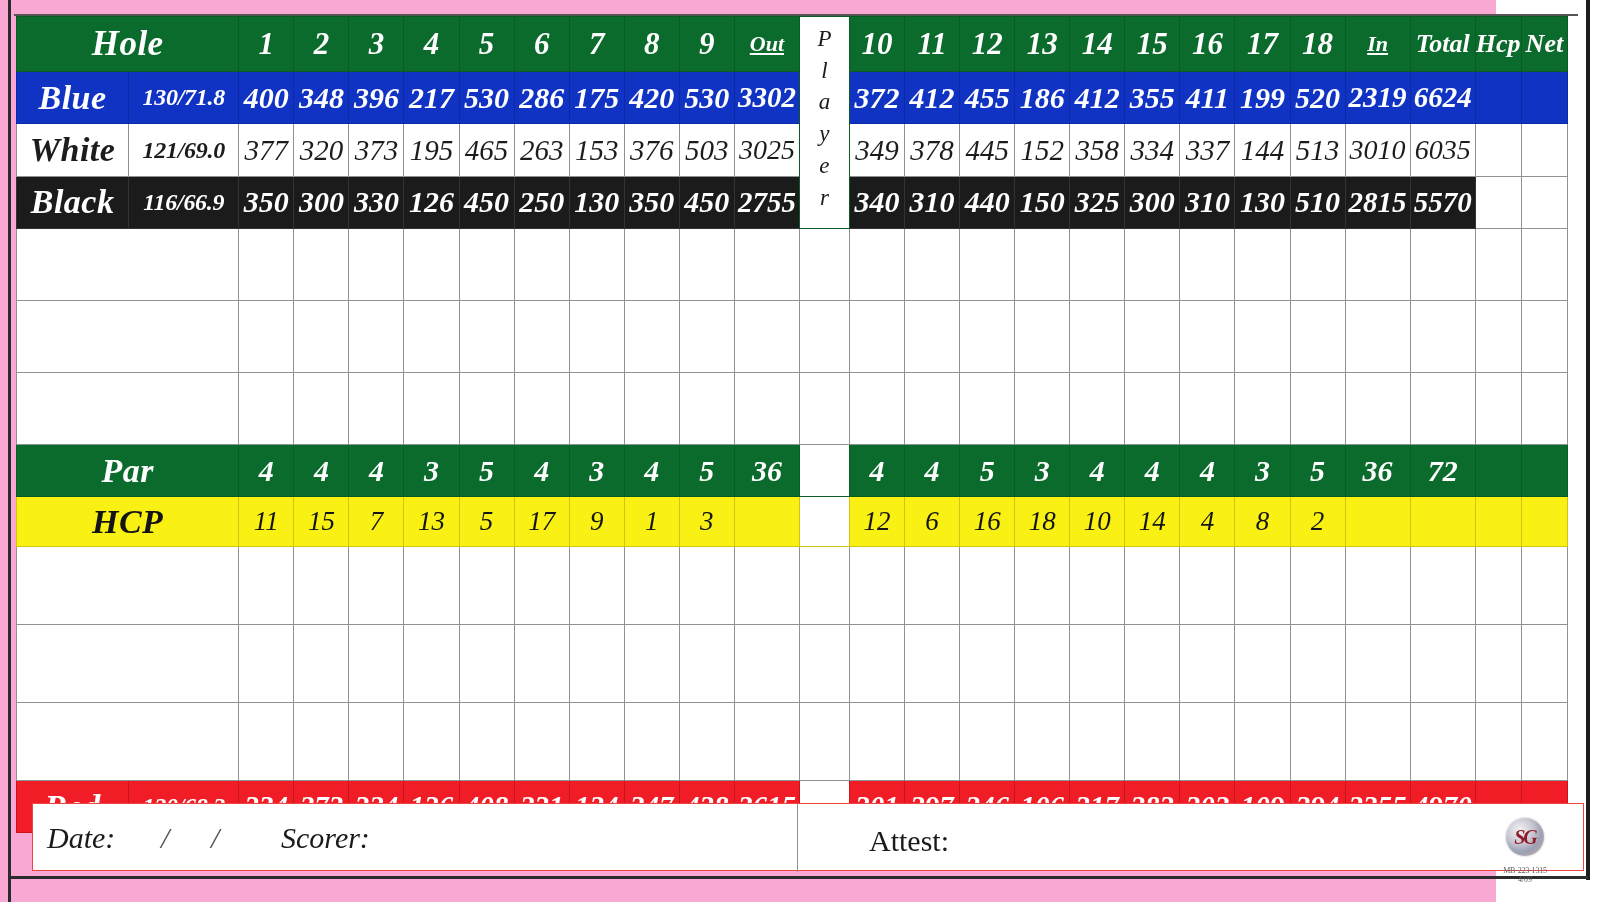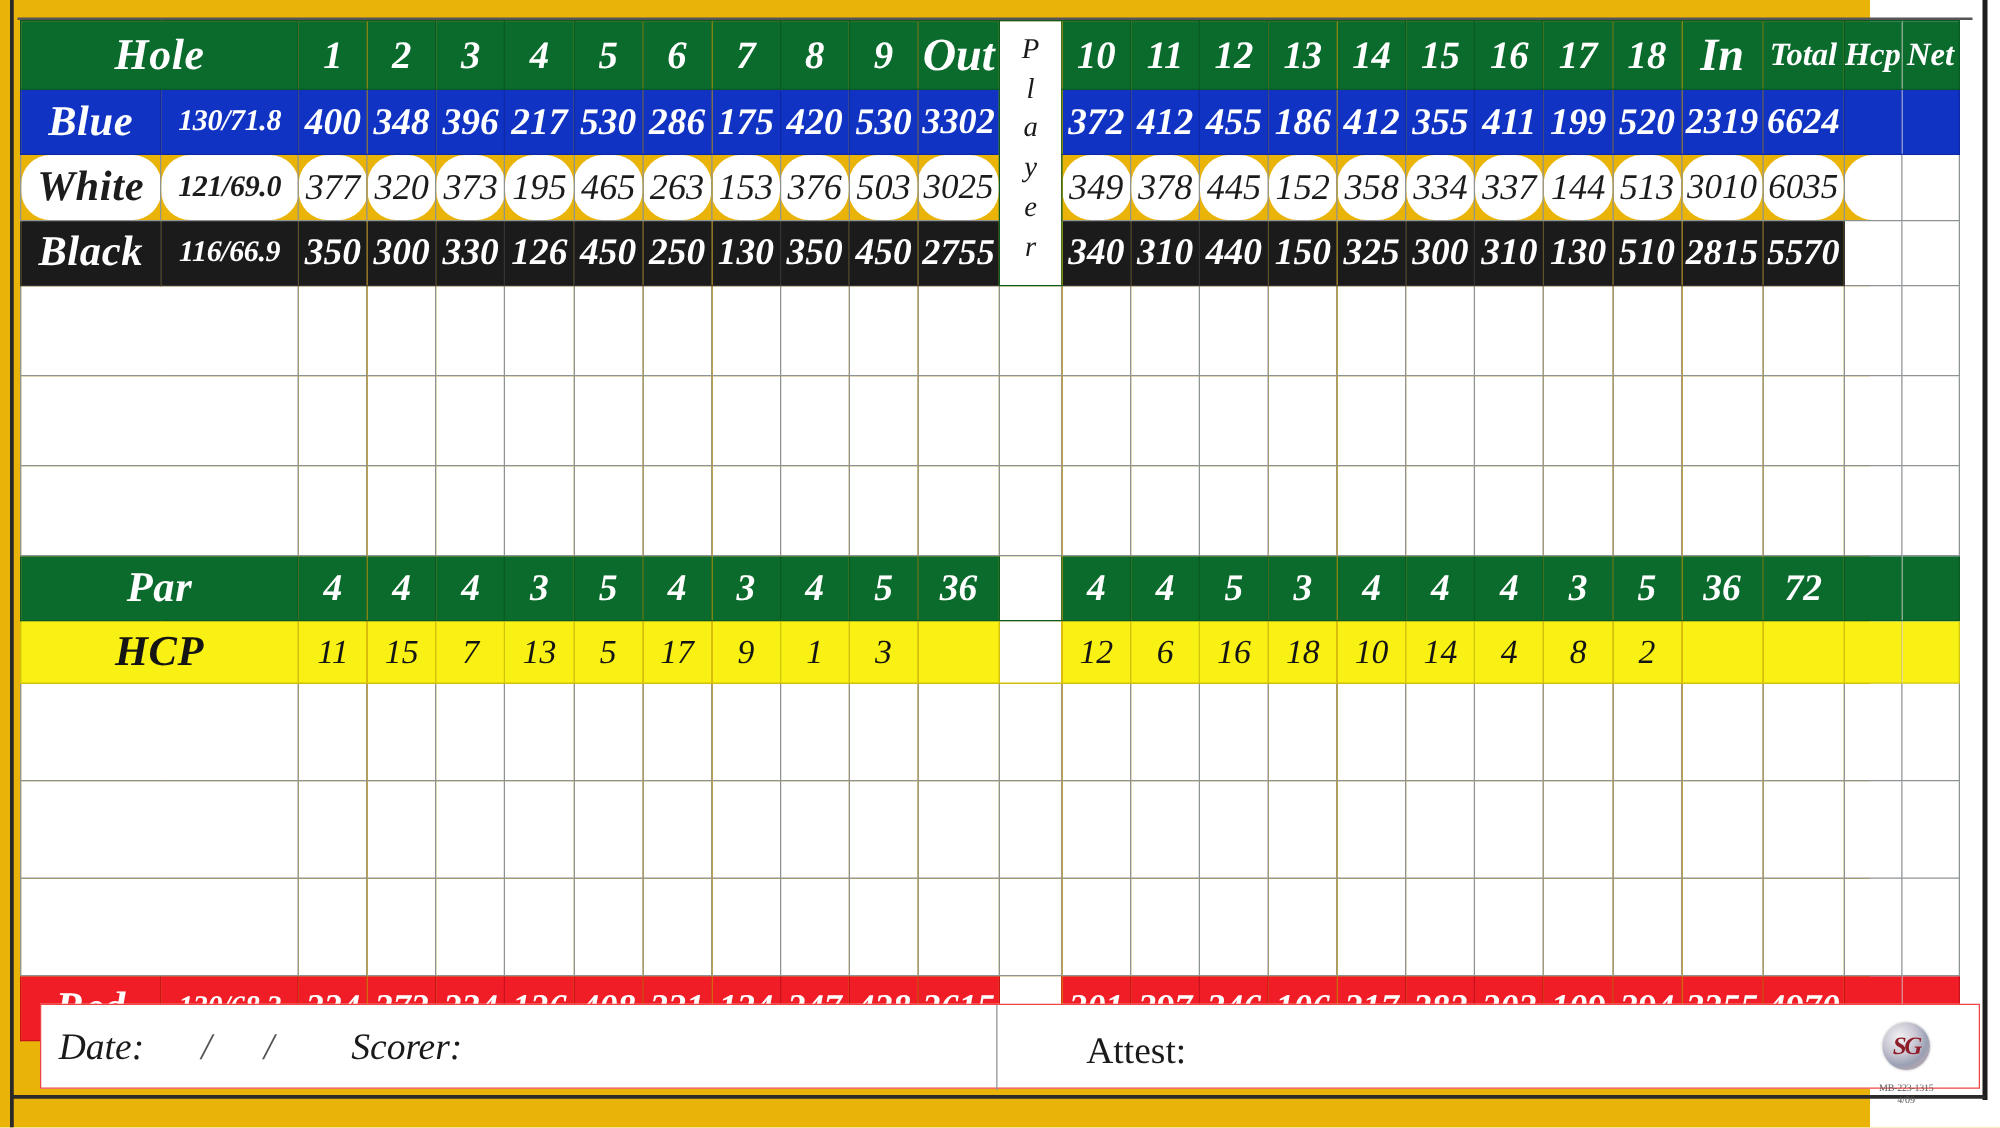--- a/index.html
+++ b/index.html
@@ -3,21 +3,21 @@
 <meta charset="utf-8">
 <style>
   html,body{margin:0;padding:0;background:#ffffff;}
   body{
     width:1600px;height:902px;overflow:hidden;
     font-family:"Liberation Serif", serif;
   }
   #card{
     position:relative;
     width:1496px;height:902px;
-    background:#eab308;
+    background:#f9a8d4;
   }
   
   .scan-left{position:absolute;left:8px;top:0;width:3px;height:902px;background:#2a2a2a;}
   .scan-right{position:absolute;left:1586px;top:0;width:4px;height:880px;background:#1d1d1d;}
   .scan-bottom{position:absolute;left:8px;top:876px;width:1580px;height:3px;background:#2b2b2b;}
   .scan-top{position:absolute;left:14px;top:14px;width:1564px;height:2px;background:#555;}
 
   table.sheet{
     position:absolute;
     left:16px;top:16px;
@@ -72,34 +72,34 @@
   .rating{
     font-size:24px;
     font-weight:700;
     font-style:italic;
     text-align:right;
     padding-right:8px;
     letter-spacing:-0.3px;
   }
   .white .rating{font-weight:600;}
   .holeno{font-size:31px;font-weight:700;font-style:italic;}
-  .outin{font-size:37px;font-weight:700;font-style:italic;}
+  .outin{font-size:22px;font-weight:700;font-style:italic;text-decoration:underline;}
   .totlbl{font-size:26px;font-weight:700;font-style:italic;}
   .smlbl{font-size:26px;font-weight:700;font-style:italic;}
   .yard{font-size:30px;font-weight:700;font-style:italic;}
   .white .yard{font-weight:500;font-size:29px;}
   .yardsum{font-size:29px;font-weight:700;font-style:italic;}
   .white .yardsum{font-weight:500;font-size:28px;}
   .parno{font-size:30px;font-weight:700;font-style:italic;}
   .hcpno{font-size:27px;font-weight:500;font-style:italic;}
   .redyard{font-size:29px;font-weight:700;font-style:italic;}
 
   tr.head td{height:54px;}
   tr.blue td{height:51px;}
-  tr.white td{height:51px;border-radius:23px;}
+  tr.white td{height:51px;}
   tr.black td{height:51px;}
   tr.par td{height:51px;}
   tr.hcp td{height:49px;}
   tr.red td{height:51px;}
 
   
   .player-cell{
     background:#ffffff !important;
     border-left:1px solid #6f7477;
     border-right:1px solid #6f7477;

